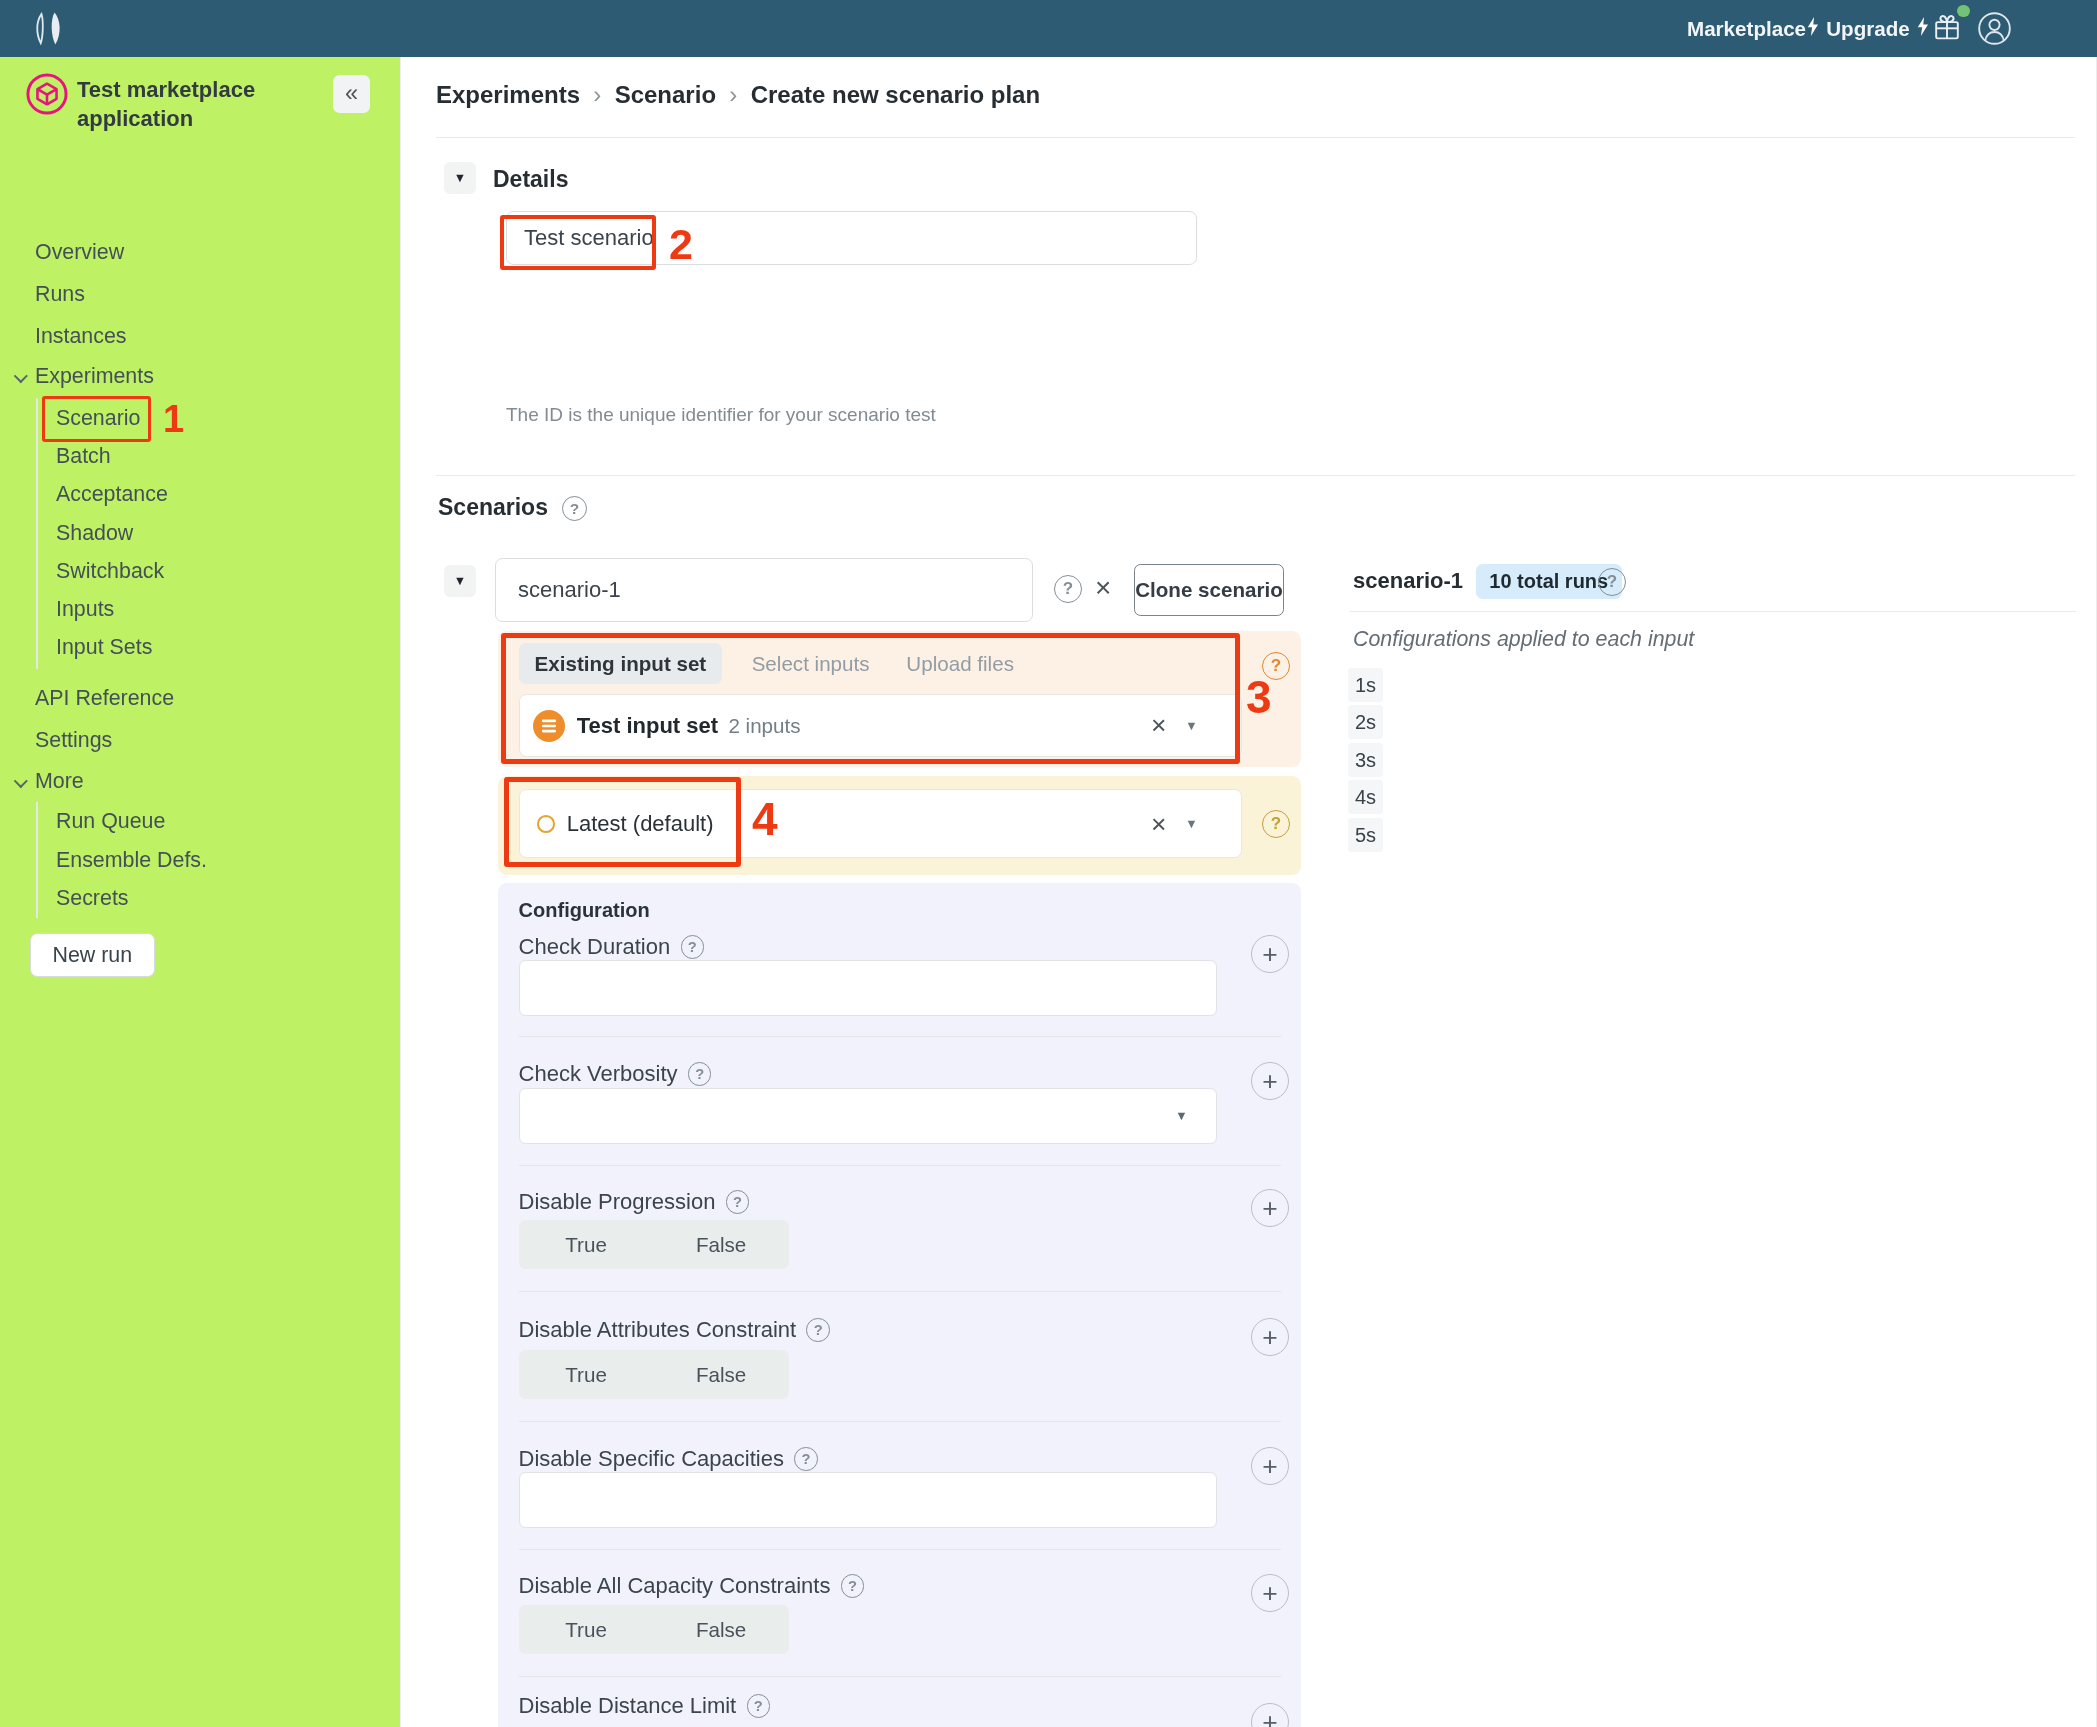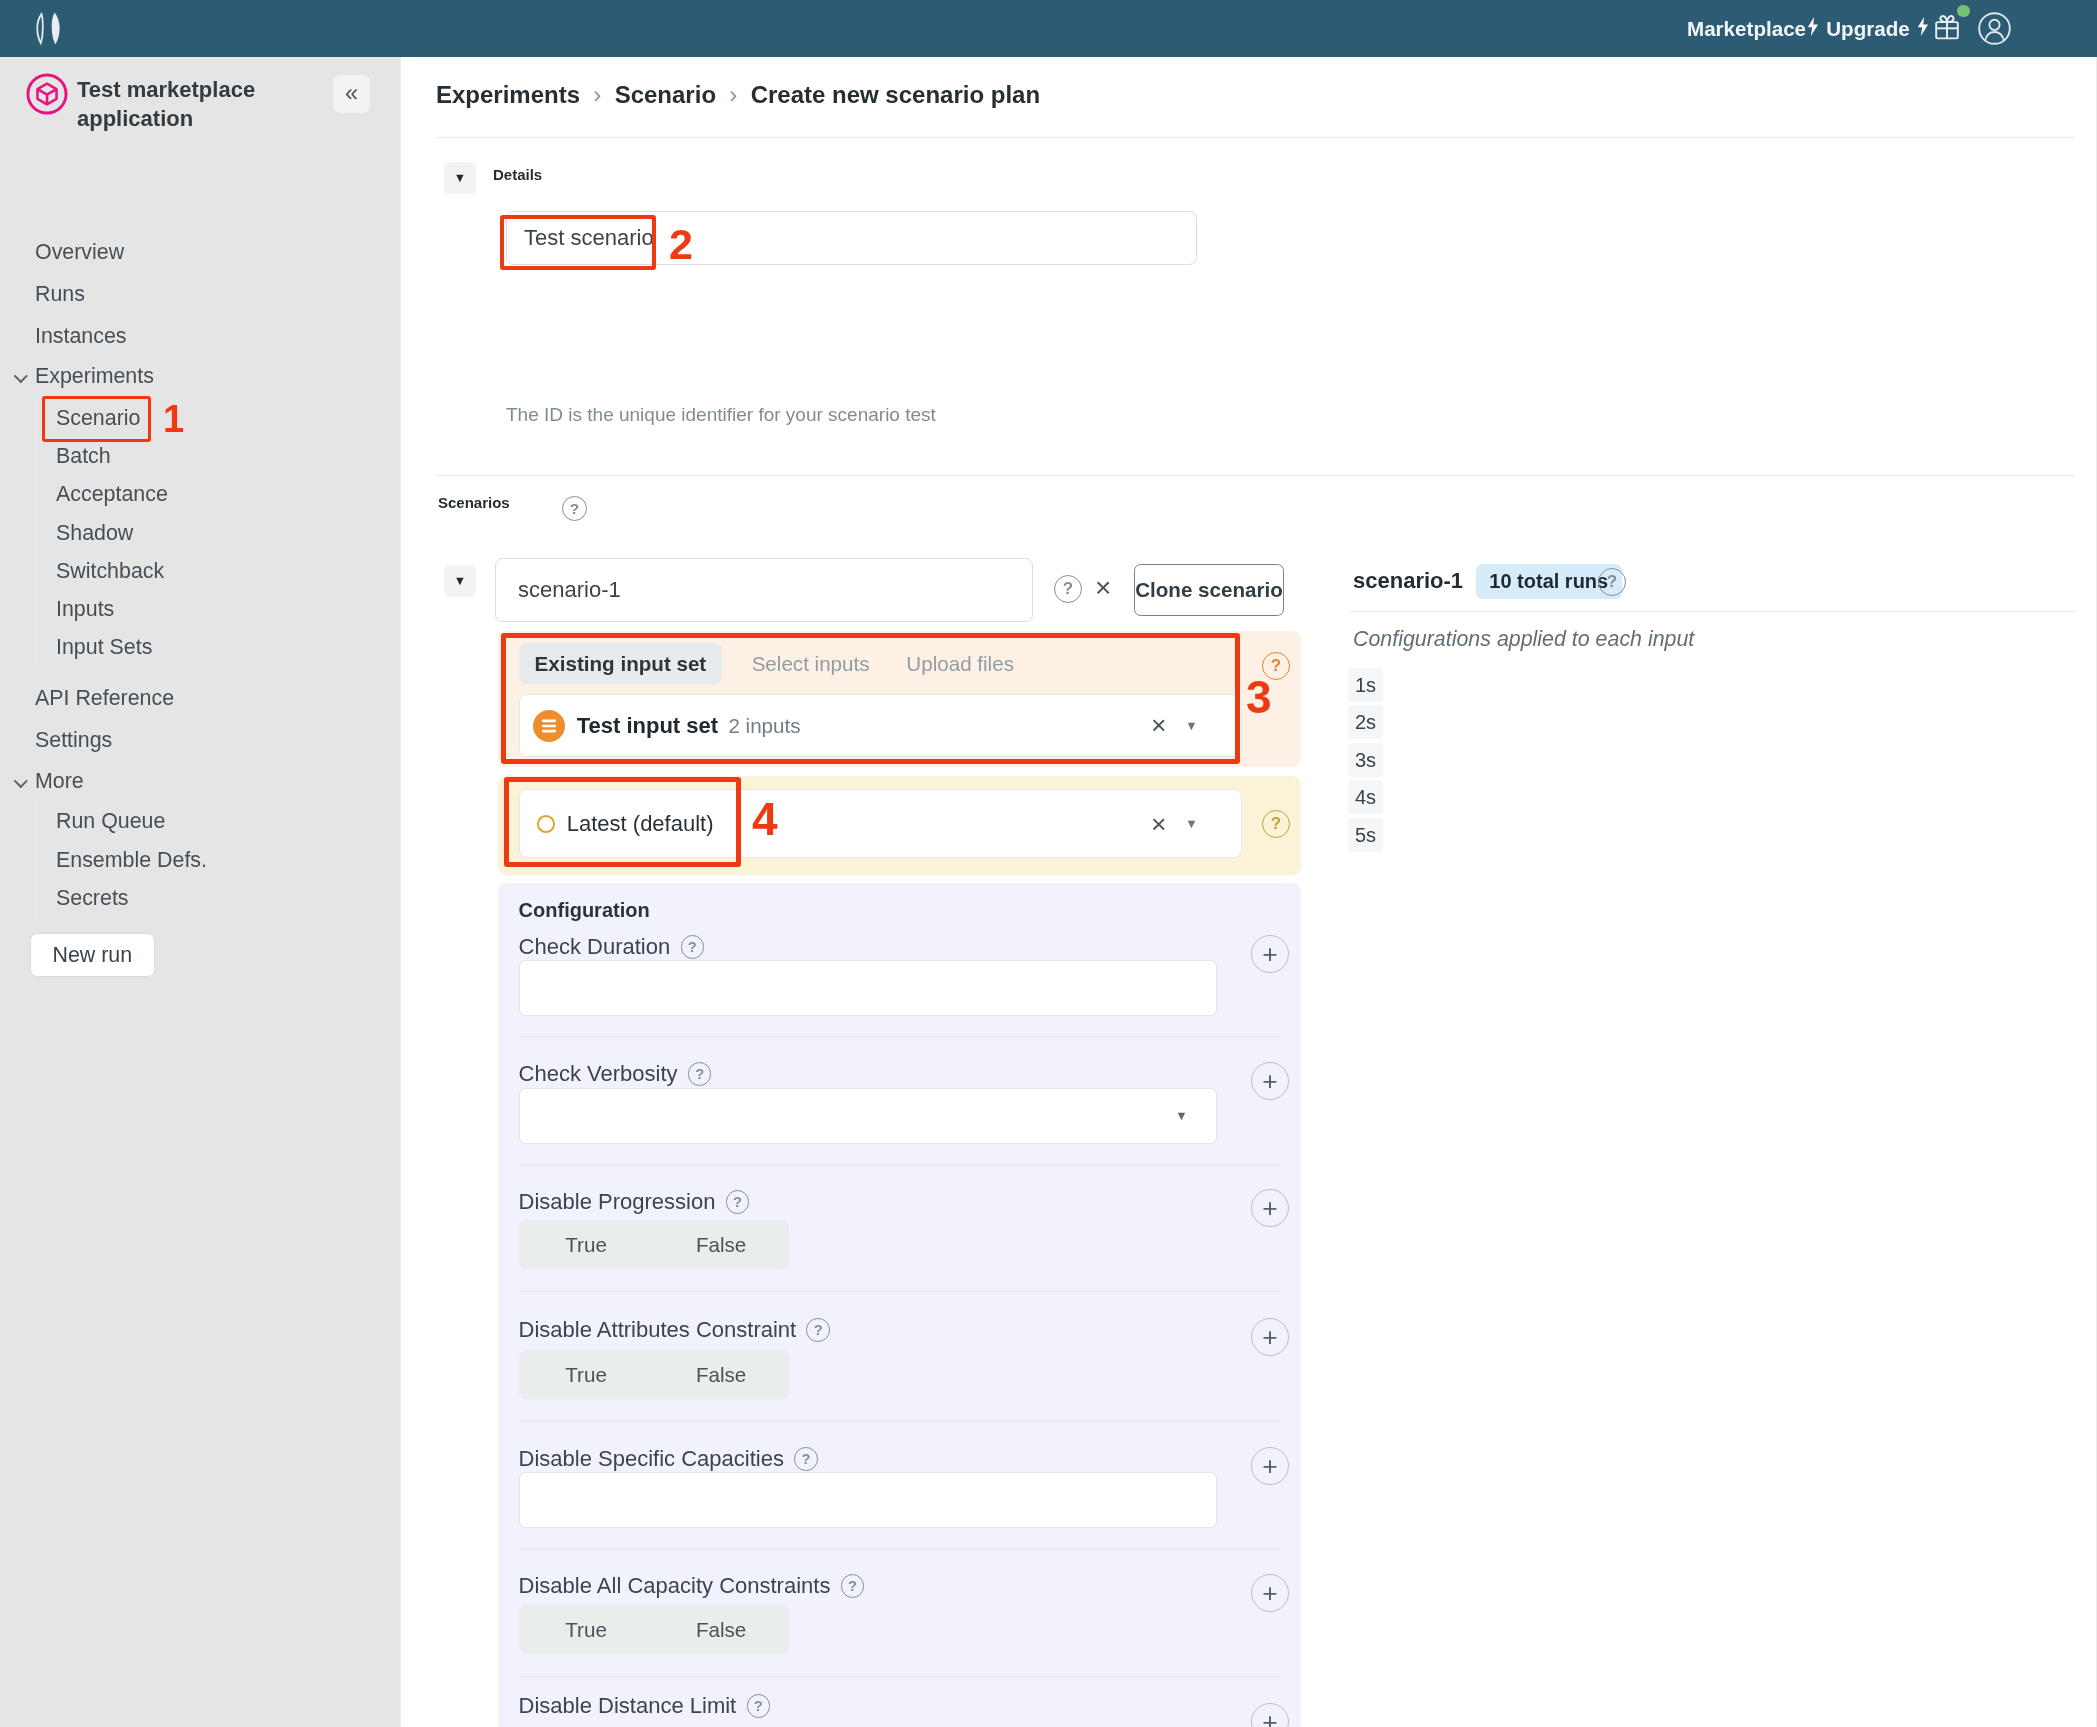--- a/index.html
+++ b/index.html
@@ -11,39 +11,39 @@
   .navbar { position:absolute; left:0; top:0; width:2097px; height:57px; background:#2d5b73; z-index:30; }
   .nav-logo { position:absolute; left:32px; top:9.6px; }
   .nav-links { position:absolute; left:385px; top:0; height:57px; display:flex; align-items:center; gap:35px; }
   .nav-link { color:#f2f6f8; font-size:20.6px; font-weight:700; cursor:pointer; white-space:nowrap; }
   .nav-right-item { position:absolute; top:0; height:57px; display:flex; align-items:center; color:#f2f6f8; font-size:20.6px; font-weight:700; }
   .upgrade { gap:7.4px; }
   .gift-wrap { position:relative; }
   .green-dot { position:absolute; right:-5.9px; top:-4.4px; width:12.5px; height:12.5px; border-radius:50%; background:#74c274; }
 
   
-  .sidebar { position:absolute; left:0; top:57px; width:401px; height:1670px; background:#e5e5e5; border-right:0.7px solid #ebedef; z-index:10; }
+  .sidebar { position:absolute; left:0; top:57px; width:401px; height:1670px; background:#bef264; border-right:0.7px solid #ebedef; z-index:10; }
   .app-icon { position:absolute; left:25px; top:14.7px; }
   .app-title { position:absolute; left:77px; top:19px; width:243px; font-size:22px; font-weight:700; color:#333b41; line-height:1.3; }
   .collapse-btn { position:absolute; left:333px; top:17.7px; width:37px; height:38px; background:#f1f3f4; border-radius:6.6px; display:flex; align-items:center; justify-content:center; font-size:23.6px; color:#4a545c; cursor:pointer; }
   .si { position:absolute; height:32px; line-height:32px; font-size:21.4px; color:#454f57; cursor:pointer; white-space:nowrap; }
   .si-top { left:35px; }
   .si-sub { left:56px; }
   .chev { position:absolute; width:9.6px; height:9.6px; border-right:2.2px solid #5a646c; border-bottom:2.2px solid #5a646c; transform:rotate(45deg); }
   .subline { position:absolute; left:36px; width:1.5px; background:#e5e8ea; }
   .new-run-btn { position:absolute; left:29.5px; top:834px; height:44px; line-height:41px; padding:0 22px; background:#fff; border:1.5px solid #d7dbde; border-radius:7.4px; font-size:21.4px; color:#39434b; cursor:pointer; }
 
   
   .main { position:absolute; left:401px; top:57px; width:1696px; height:1670px; background:#fff; }
   .breadcrumb { position:absolute; left:35px; top:23.6px; font-size:24px; font-weight:700; color:#262e34; display:flex; align-items:center; }
   .crumb { cursor:pointer; }
   .crumb-sep { color:#8b959c; font-weight:400; margin:0 13.3px; }
   .hdiv { position:absolute; border-top:0.7px solid #e8eaec; }
   .toggle-sq { position:absolute; width:32px; height:32px; background:#f2f4f4; border-radius:5.9px; display:flex; align-items:center; justify-content:center; font-size:12.5px; color:#20282e; cursor:pointer; }
-  .sec-title { position:absolute; font-size:15px; font-weight:700; color:#262e34; }
+  .sec-title { position:absolute; font-size:23px; font-weight:700; color:#262e34; }
   .txt-input { position:absolute; height:54px; background:#fff; border:0.7px solid #d9dde0; border-radius:7.4px; font-size:22px; color:#3b444c; padding:0 17px; font-family:"Liberation Sans",sans-serif; outline:none; }
   .txt-input::placeholder { color:#9aa4ac; }
   .helper { position:absolute; font-size:19px; color:#818b93; }
   .qicon { position:absolute; width:25px; height:25px; border:1.5px solid #848e96; border-radius:50%; color:#848e96; font-size:15.5px; font-weight:700; display:flex; align-items:center; justify-content:center; cursor:pointer; background:transparent; }
   .xicon { position:absolute; font-size:28px; color:#4b545b; cursor:pointer; line-height:1; }
   .clone-btn { position:absolute; left:733px; top:507px; width:150px; height:52px; border:1.5px solid #78828a; border-radius:6.6px; background:#fff; font-size:20.6px; font-weight:600; color:#343d45; display:flex; align-items:center; justify-content:center; cursor:pointer; }
 
   
   .panel { position:absolute; left:97px; width:803px; border-radius:8.8px; }
   .panel-orange { top:574px; height:136px; background:#fdf1e6; }

